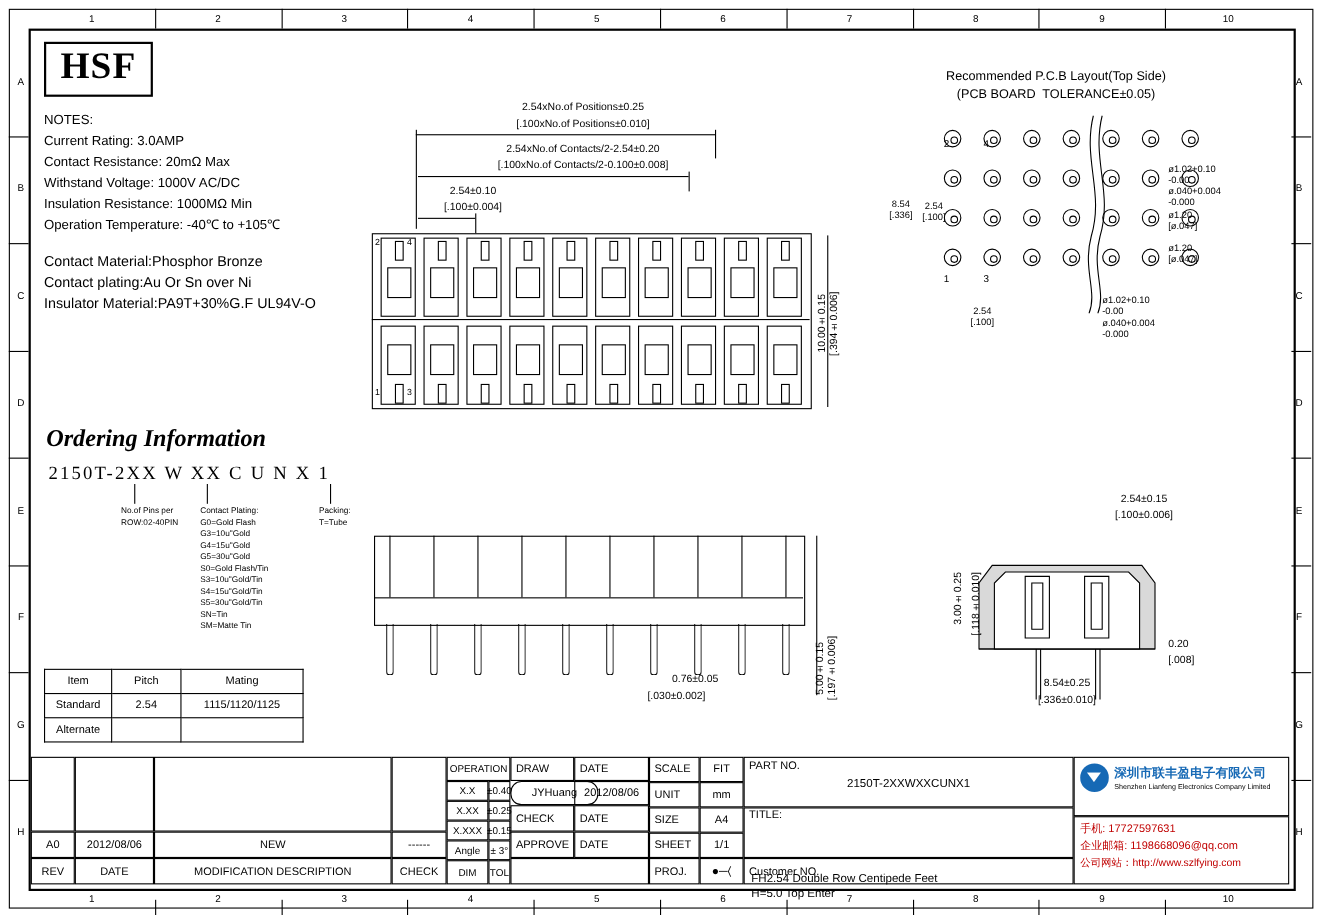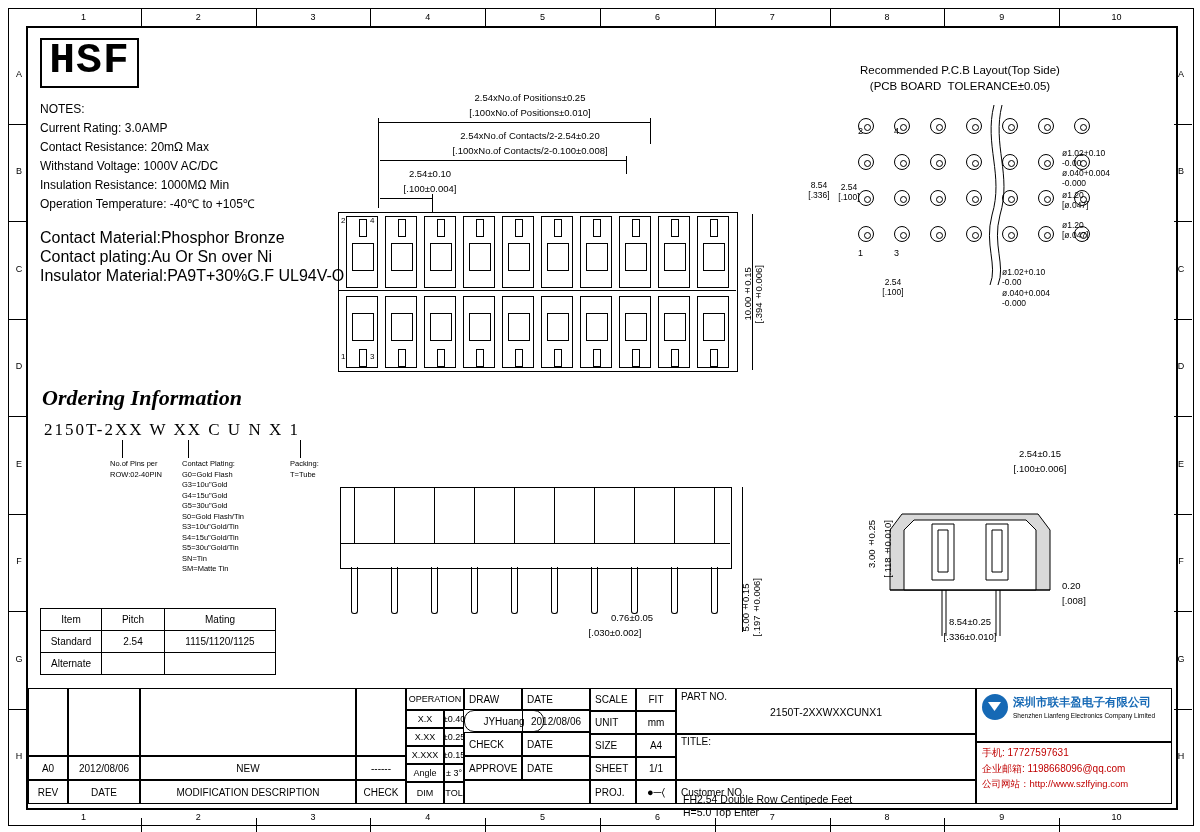--- a/index.html
+++ b/index.html
@@ -10,25 +10,25 @@
   
   #outer{left:8px;top:8px;width:1184px;height:816px;border:1px solid #000;}
   #inner{left:26px;top:26px;width:1148px;height:780px;border:2px solid #000;}
   
   .ruler-num{font-size:9px;color:#000;text-align:center;width:14px;}
   .ruler-letter{font-size:9px;color:#000;text-align:center;width:18px;}
   .tick{background:#000;}
   .t9{font-size:9px;}
   .t8{font-size:8px;}
   .hsf-box{left:40px;top:38px;width:95px;height:46px;border:2px solid #000;}
-  .hsf-text{font-family:Liberation Mono, monospace;font-weight:bold;font-size:43px;letter-spacing:1px;line-height:42px;text-align:center;}
+  .hsf-text{font-family:Liberation Serif, serif;font-weight:bold;font-size:34px;letter-spacing:1px;line-height:42px;text-align:center;}
   .notes{left:40px;top:100px;width:300px;}
   .notes div{font-size:12px;line-height:19px;font-family:"Liberation Sans",sans-serif;}
   .mat{left:40px;top:228px;width:320px;}
-  .mat div{font-size:16px;line-height:19px;}
+  .mat div{font-size:13px;line-height:19px;}
   .ordering-title{left:42px;top:385px;font-family:"Liberation Serif",serif;font-style:italic;font-weight:bold;font-size:22px;}
   .ordering-code{left:44px;top:420px;font-family:"Liberation Serif",serif;font-size:17px;letter-spacing:2px;}
   .ord-legend{font-size:7.5px;line-height:10.5px;}
   
   table{border-collapse:collapse;}
   td{border:1px solid #000;font-size:10px;text-align:center;padding:1px 2px;}
   .spec-table{left:40px;top:608px;}
   .spec-table td{height:19px;}
   
   #titleblock{left:28px;top:688px;width:1144px;height:116px;}

